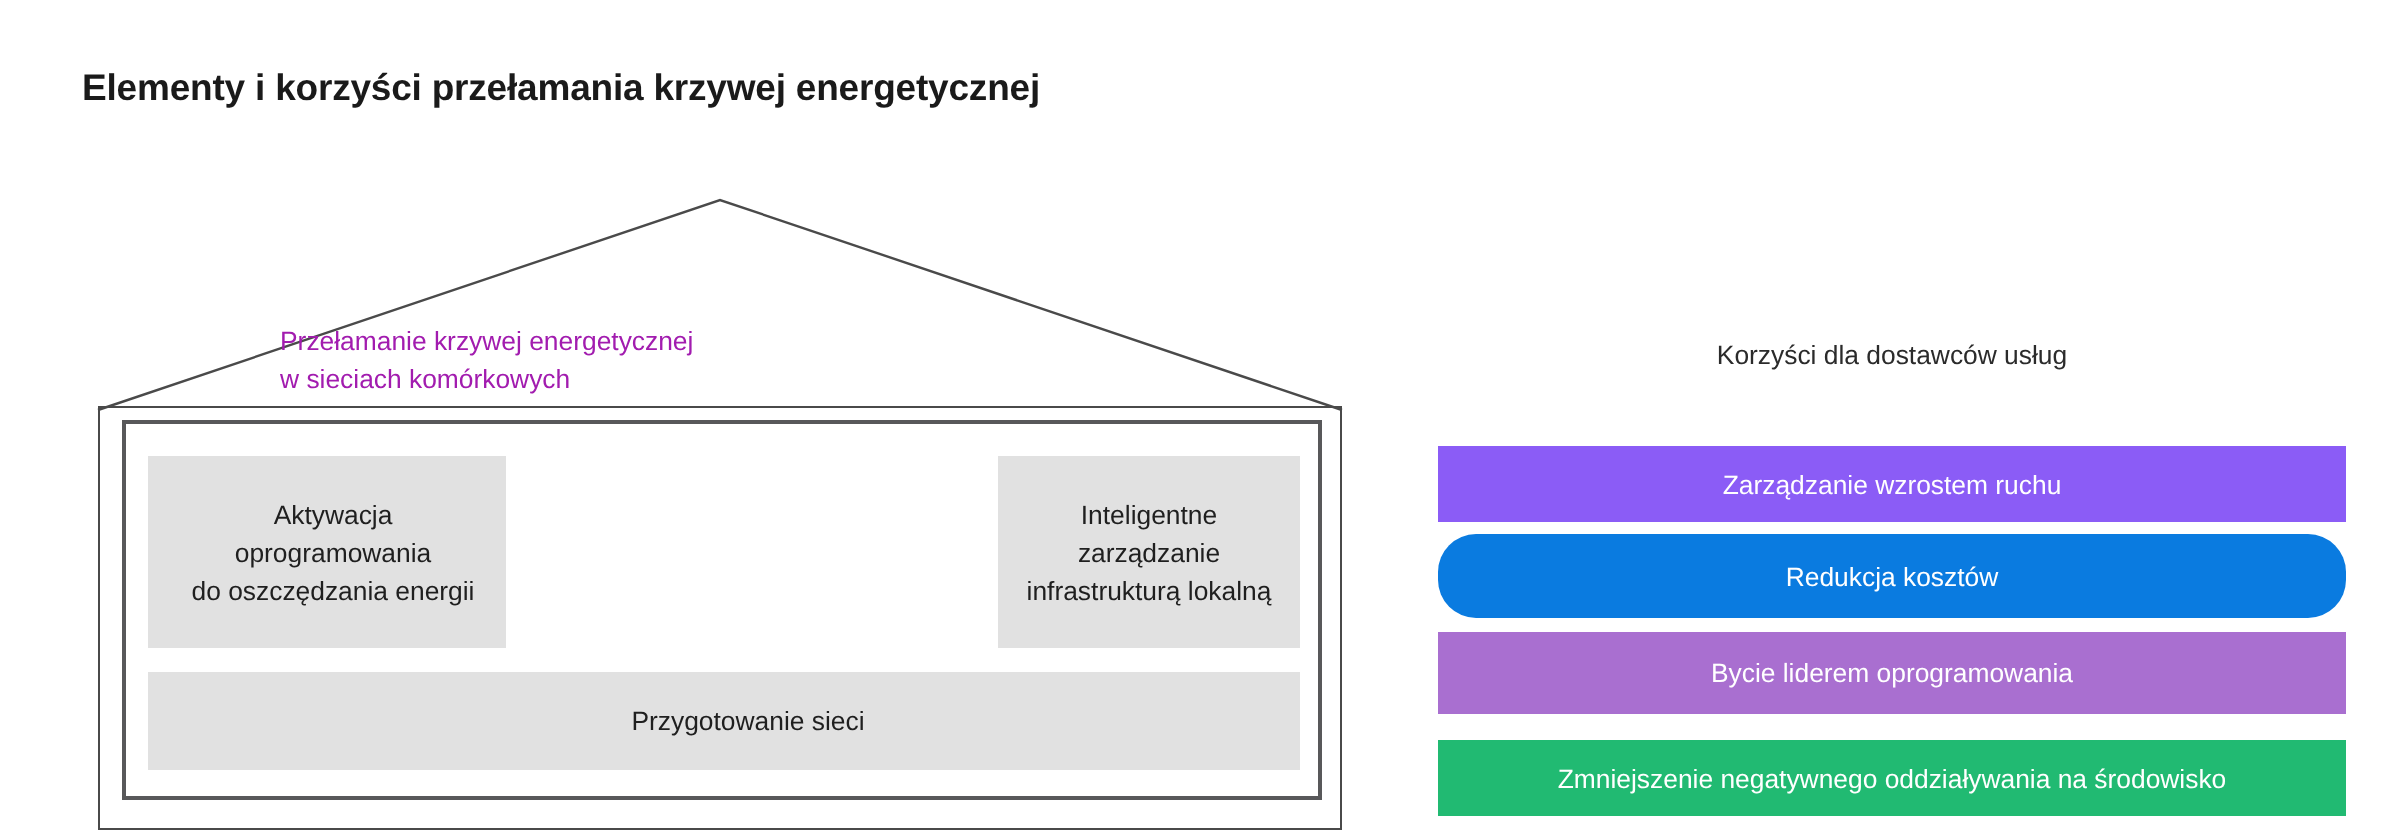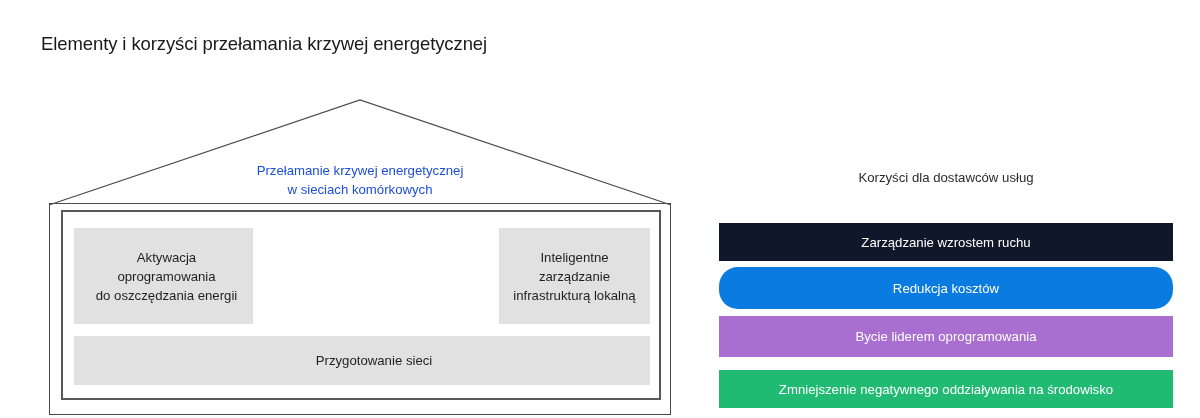--- a/index.html
+++ b/index.html
@@ -15,21 +15,21 @@
     font-family: "Liberation Sans", "DejaVu Sans", sans-serif;
     color: #231f20;
   }
 
   
   #page-title {
     position: absolute;
     left: 41px;
     top: 33px;
     font-size: 18.5px;
-    font-weight: normal;
+    font-weight: bold;
     letter-spacing: -0.1px;
     color: #1a1a1a;
     white-space: nowrap;
   }
 
   
   #house-diagram {
     position: absolute;
     left: 0px;
     top: 85px;
@@ -42,24 +42,23 @@
     top: 0;
     width: 700px;
     height: 333px;
     overflow: visible;
   }
   #roof-label {
     position: absolute;
     left: 140px;
     top: 76px;
     width: 440px;
-    text-align: center;
     font-size: 13.2px;
     line-height: 19px;
-    color: #1d4ed8;
+    color: #a21caf;
   }
   #house-body {
     position: absolute;
     left: 49px;
     top: 118px;
     width: 622px;
     height: 212px;
     border: 1px solid #4a4a4a;
     box-sizing: border-box;
   }
@@ -183,21 +182,21 @@
   </div>
 
   <div id="foundation-box">
     <span>Przygotowanie sieci</span>
   </div>
 </div>
 
 <div id="benefits-panel">
   <div id="benefits-heading">Korzyści dla dostawców usług</div>
 
-  <div class="benefit-bar" id="benefit-bar-0" style="background: #0f172a;">
+  <div class="benefit-bar" id="benefit-bar-0" style="background: #8b5cf6;">
     <span>Zarządzanie wzrostem ruchu</span>
   </div>
   <div class="benefit-bar" id="benefit-bar-1" style="background: rgb(10, 123, 224);">
     <span>Redukcja kosztów</span>
   </div>
   <div class="benefit-bar" id="benefit-bar-2" style="background: rgb(169, 111, 208);">
     <span>Bycie liderem oprogramowania</span>
   </div>
   <div class="benefit-bar" id="benefit-bar-3" style="background: rgb(33, 186, 114);">
     <span>Zmniejszenie negatywnego oddziaływania na środowisko</span>

